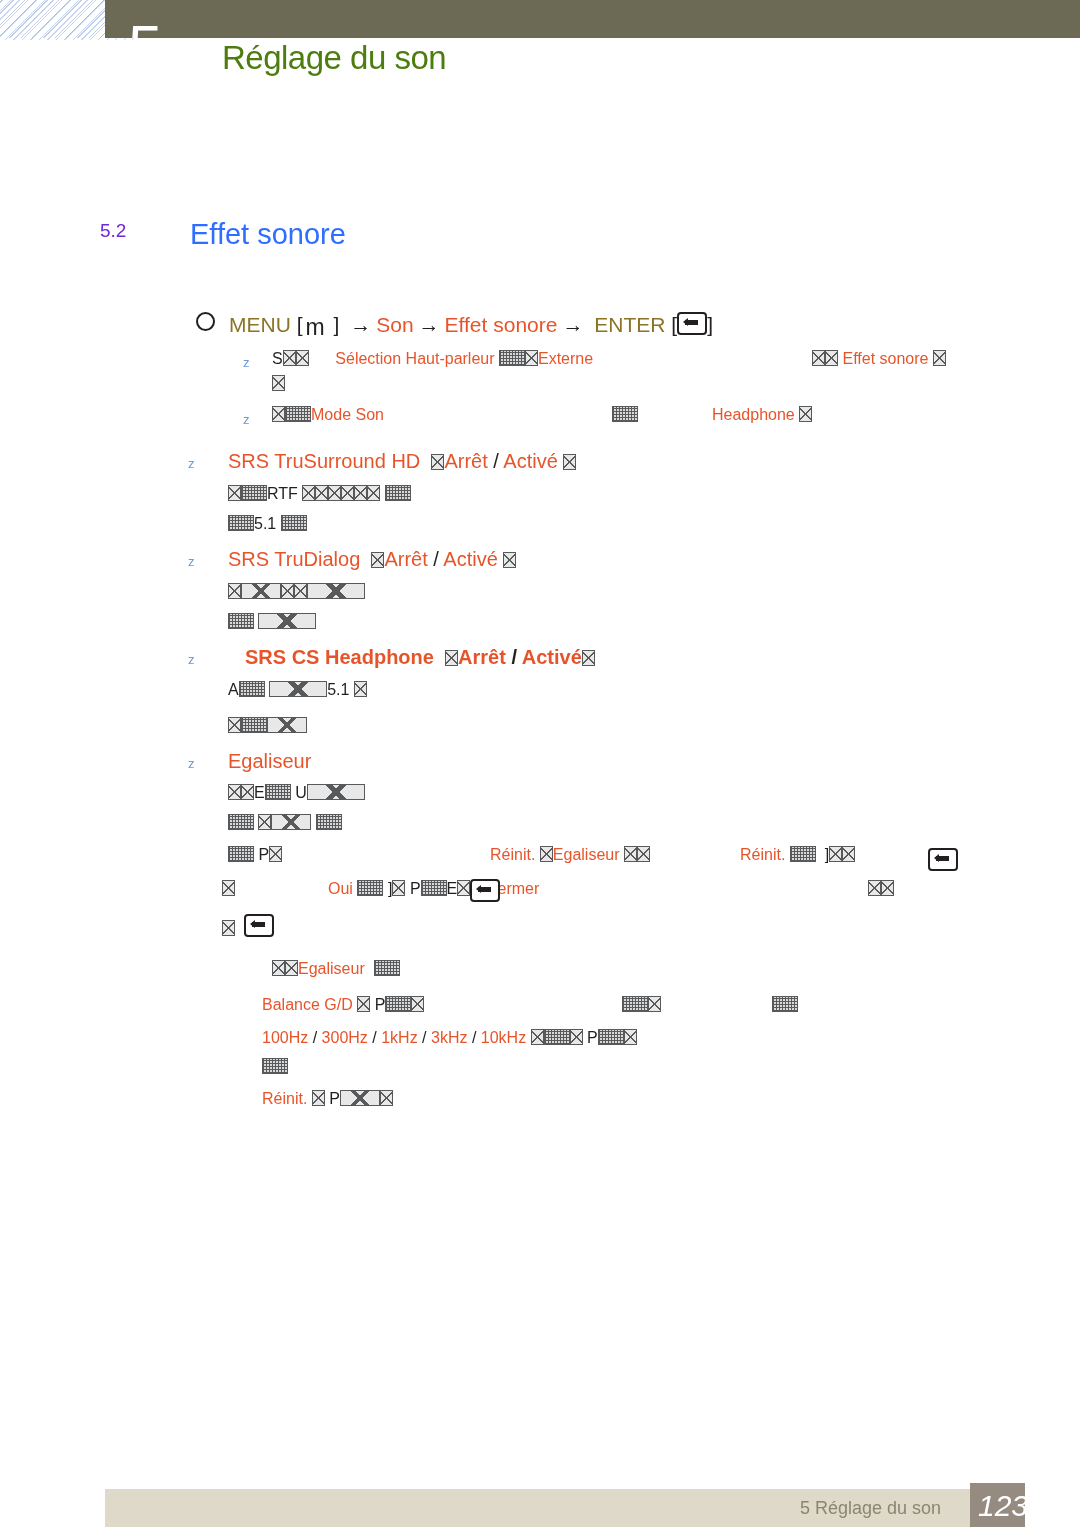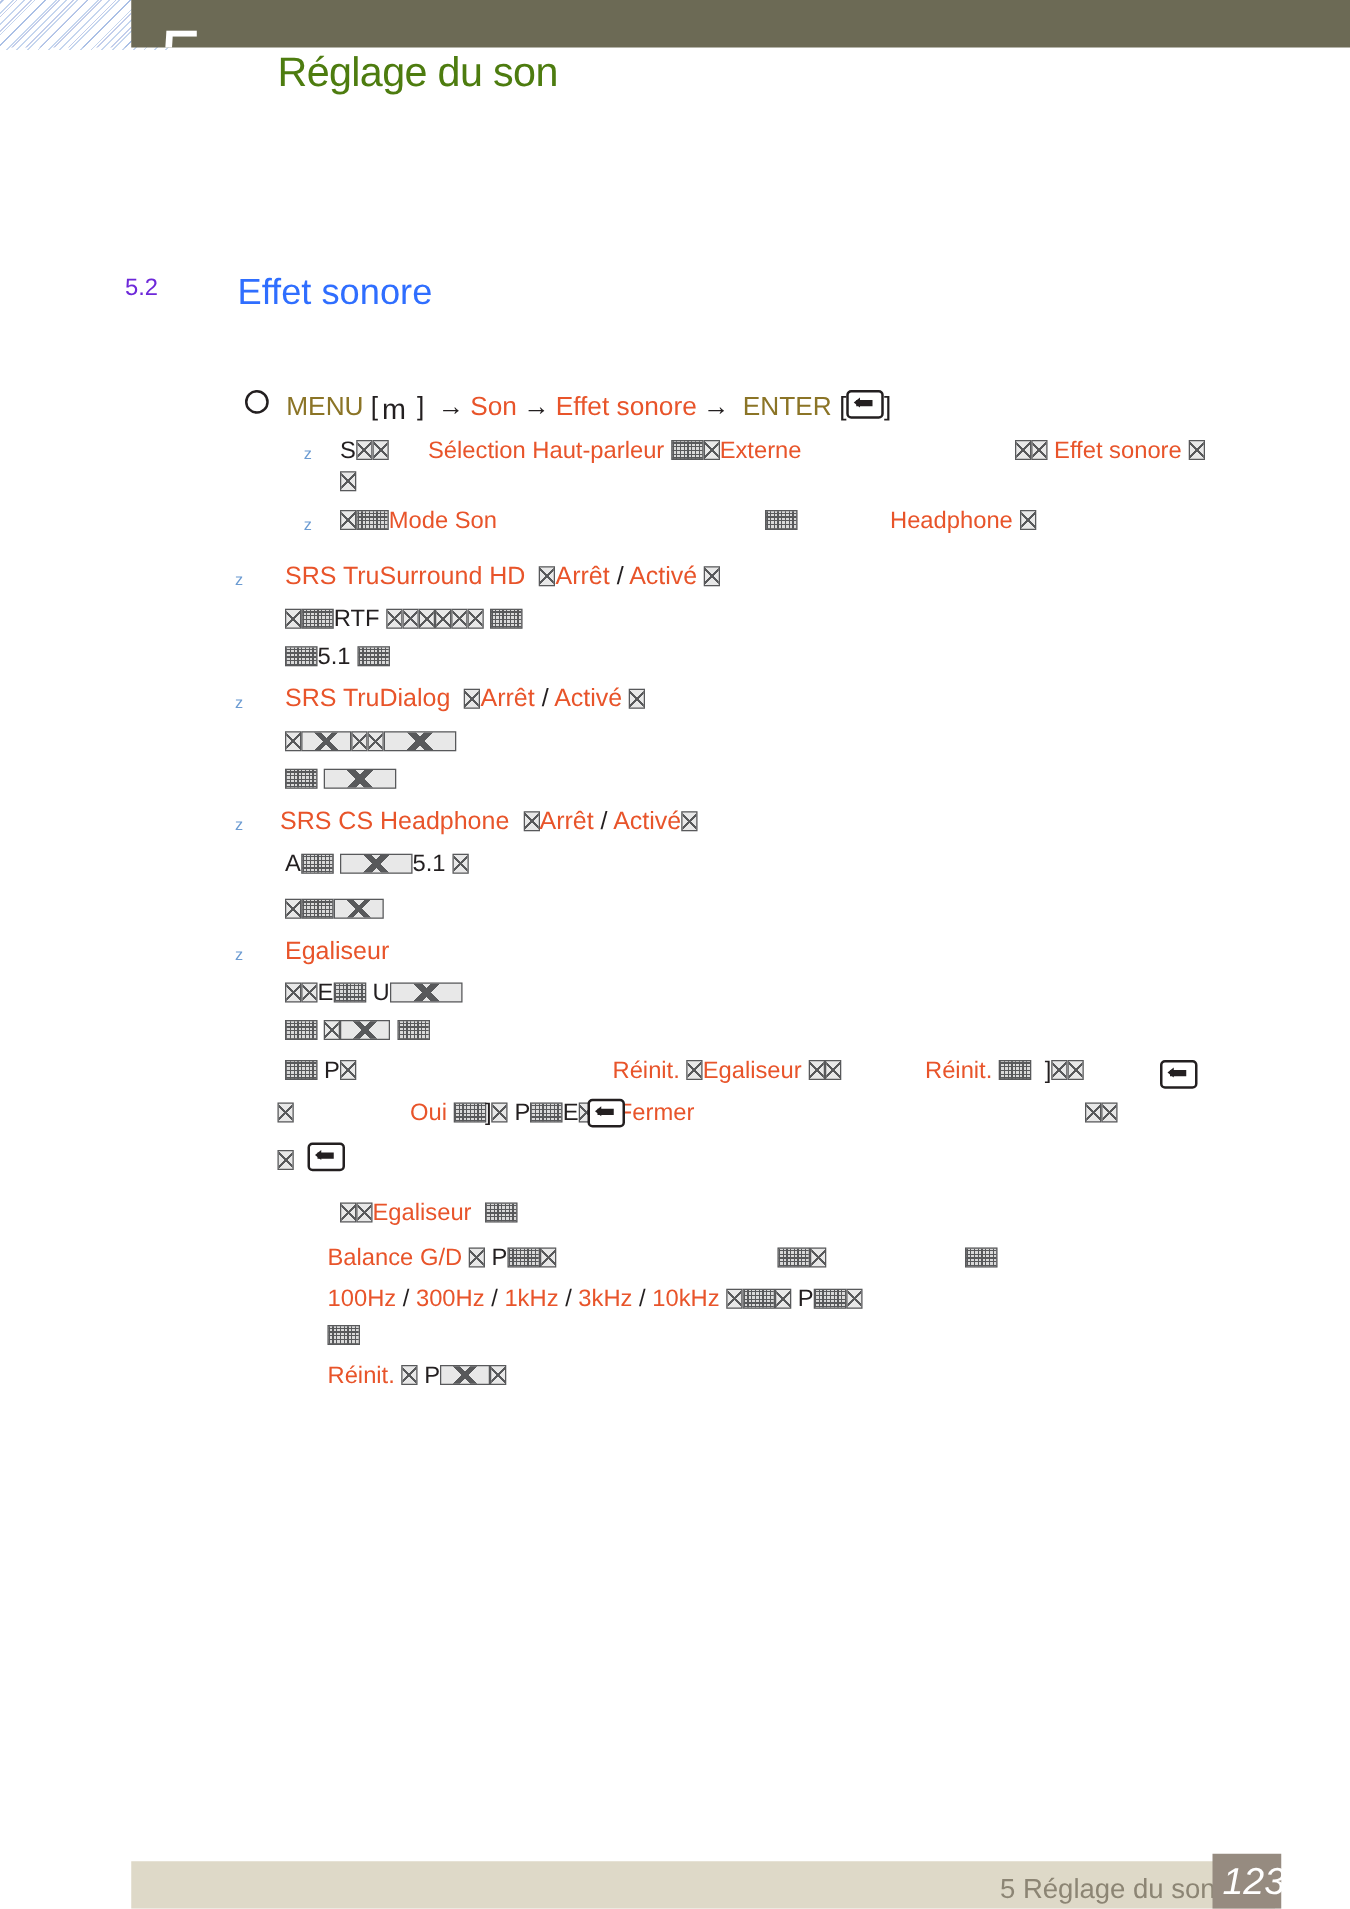--- a/index.html
+++ b/index.html
@@ -153,33 +153,33 @@
     border-bottom: 4.5px solid transparent;
     border-right: 5px solid #231f20;
   }
 
   .bullet-z {
     position: absolute;
     font-size: 13px;
     color: #6b9bd2;
   }
   .lvl1 { font-size: 20px; }
-  .lvl2 { font-size: 19px; }
+  .lvl2 { font-size: 16px; }
 
   
   #footer-bar {
     position: absolute;
     left: 105px; top: 1489px;
     width: 915px; height: 38px;
     background: #ded9c8;
   }
   #footer-text {
     position: absolute;
     left: 800px; top: 1498px;
-    font-size: 22px;
+    font-size: 18px;
     color: #8c8574;
   }
   #footer-page-box {
     position: absolute;
     left: 970px; top: 1483px;
     width: 55px; height: 44px;
     background: #968b80;
   }
   #footer-page-num {
     position: absolute;
@@ -219,21 +219,21 @@
 <div class="txt lvl1" style="left:228px; top:450px;"><span class="org">SRS TruSurround HD</span>  <span class="tf"></span><span class="org">Arrêt</span><span class="blk"> / </span><span class="org">Activé</span> <span class="tf"></span></div>
 <div class="txt lvl2" style="left:228px; top:485px;"><span class="tf"></span><span class="tf w"></span><span class="blk">RTF</span> <span class="tf"></span><span class="tf"></span><span class="tf"></span><span class="tf"></span><span class="tf"></span><span class="tf"></span> <span class="tf w"></span></div>
 <div class="txt lvl2" style="left:228px; top:515px;"><span class="tf w"></span><span class="blk">5.1</span> <span class="tf w"></span></div>
 
 <div class="bullet-z" style="left:188px; top:554px;">z</div>
 <div class="txt lvl1" style="left:228px; top:548px;"><span class="org">SRS TruDialog</span>  <span class="tf"></span><span class="org">Arrêt</span><span class="blk"> / </span><span class="org">Activé</span> <span class="tf"></span></div>
 <div class="txt lvl2" style="left:228px; top:583px;"><span class="tf"></span><span class="tf w2"></span><span class="tf"></span><span class="tf"></span><span class="tf w3"></span></div>
 <div class="txt lvl2" style="left:228px; top:613px;"><span class="tf w"></span> <span class="tf w3"></span></div>
 
 <div class="bullet-z" style="left:188px; top:652px;">z</div>
-<div class="txt lvl1" style="left:224px; top:646px;"><span class="org">SRS CS Headphone</span>  <span class="tf"></span><span class="org">Arrêt</span><span class="blk"> / </span><span class="org">Activé</span><span class="tf"></span></div>
+<div class="txt lvl1" style="left:245px; top:646px;font-weight:bold;"><span class="org">SRS CS Headphone</span>  <span class="tf"></span><span class="org">Arrêt</span><span class="blk"> / </span><span class="org">Activé</span><span class="tf"></span></div>
 <div class="txt lvl2" style="left:228px; top:681px;"><span class="blk">A</span><span class="tf w"></span> <span class="tf w3"></span><span class="blk">5.1</span> <span class="tf"></span></div>
 <div class="txt lvl2" style="left:228px; top:717px;"><span class="tf"></span><span class="tf w"></span><span class="tf w2"></span></div>
 
 <div class="bullet-z" style="left:188px; top:756px;">z</div>
 <div class="txt lvl1" style="left:228px; top:750px;"><span class="org">Egaliseur</span></div>
 <div class="txt lvl2" style="left:228px; top:784px;"><span class="tf"></span><span class="tf"></span><span class="blk">E</span><span class="tf w"></span> <span class="blk">U</span><span class="tf w3"></span></div>
 <div class="txt lvl2" style="left:228px; top:814px;"><span class="tf w"></span> <span class="tf"></span><span class="tf w2"></span> <span class="tf w"></span></div>
 
 <div class="txt lvl2" style="left:228px; top:846px;"><span class="tf w"></span> <span class="blk">P</span><span class="tf"></span></div>
 <div class="txt lvl2" style="left:490px; top:846px;"><span class="org">Réinit.</span> <span class="tf"></span><span class="org">Egaliseur</span> <span class="tf"></span><span class="tf"></span></div>

